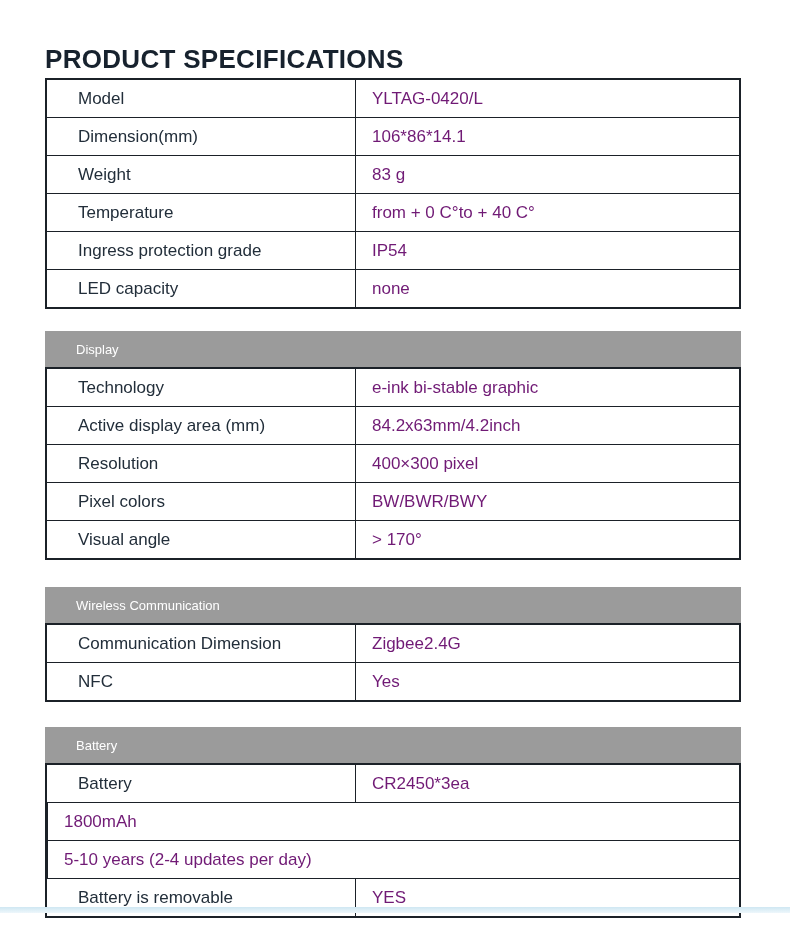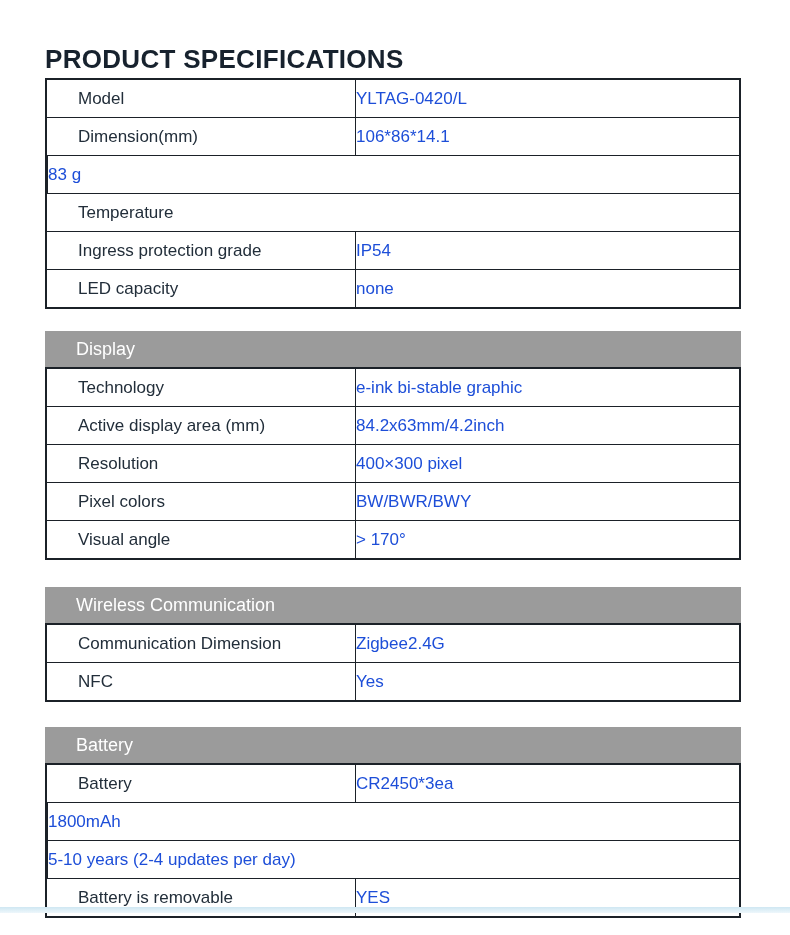--- a/index.html
+++ b/index.html
@@ -18,26 +18,26 @@
   .spec-table.first{margin-top:3px;}
   .spec-row{
     display:flex;height:37px;align-items:stretch;border-top:1px solid #1b2128;
   }
   .spec-row:first-child{border-top:none;}
   .label-cell{
     width:308px;box-sizing:border-box;padding-left:31px;
     display:flex;align-items:center;font-size:17px;color:#222e3a;
   }
   .value-cell{
-    flex:1;border-left:1px solid #1b2128;padding-left:0;
-    display:flex;align-items:center;font-size:17px;color:#1d4ed8;
+    flex:1;border-left:1px solid #1b2128;padding-left:16px;
+    display:flex;align-items:center;font-size:17px;color:#701a75;
   }
   .section-header{
     height:36px;background:#9b9b9b;color:#ffffff;display:flex;align-items:center;
-    padding-left:31px;box-sizing:border-box;font-size:18px;width:696px;
+    padding-left:31px;box-sizing:border-box;font-size:13px;width:696px;
   }
   .section-display .section-header{margin-top:22px;}
   .section-wireless .section-header{margin-top:27px;}
   .section-battery .section-header{margin-top:25px;}
   .accent-strip{
     position:absolute;left:0;top:907px;width:790px;height:6px;
     background:linear-gradient(to bottom,#cfe7f2,#eef7fb);
   }
 </style>
 </head>
@@ -51,24 +51,26 @@
     <div class="spec-table first">
       <div class="spec-row">
         <div class="label-cell">Model</div>
         <div class="value-cell">YLTAG-0420/L</div>
       </div>
       <div class="spec-row">
         <div class="label-cell">Dimension(mm)</div>
         <div class="value-cell">106*86*14.1</div>
       </div>
       <div class="spec-row">
+        <div class="label-cell">Weight</div>
         <div class="value-cell">83 g</div>
       </div>
       <div class="spec-row">
         <div class="label-cell">Temperature</div>
+        <div class="value-cell">from + 0 C°to + 40 C°</div>
       </div>
       <div class="spec-row">
         <div class="label-cell">Ingress protection grade</div>
         <div class="value-cell">IP54</div>
       </div>
       <div class="spec-row">
         <div class="label-cell">LED capacity</div>
         <div class="value-cell">none</div>
       </div>
     </div>

